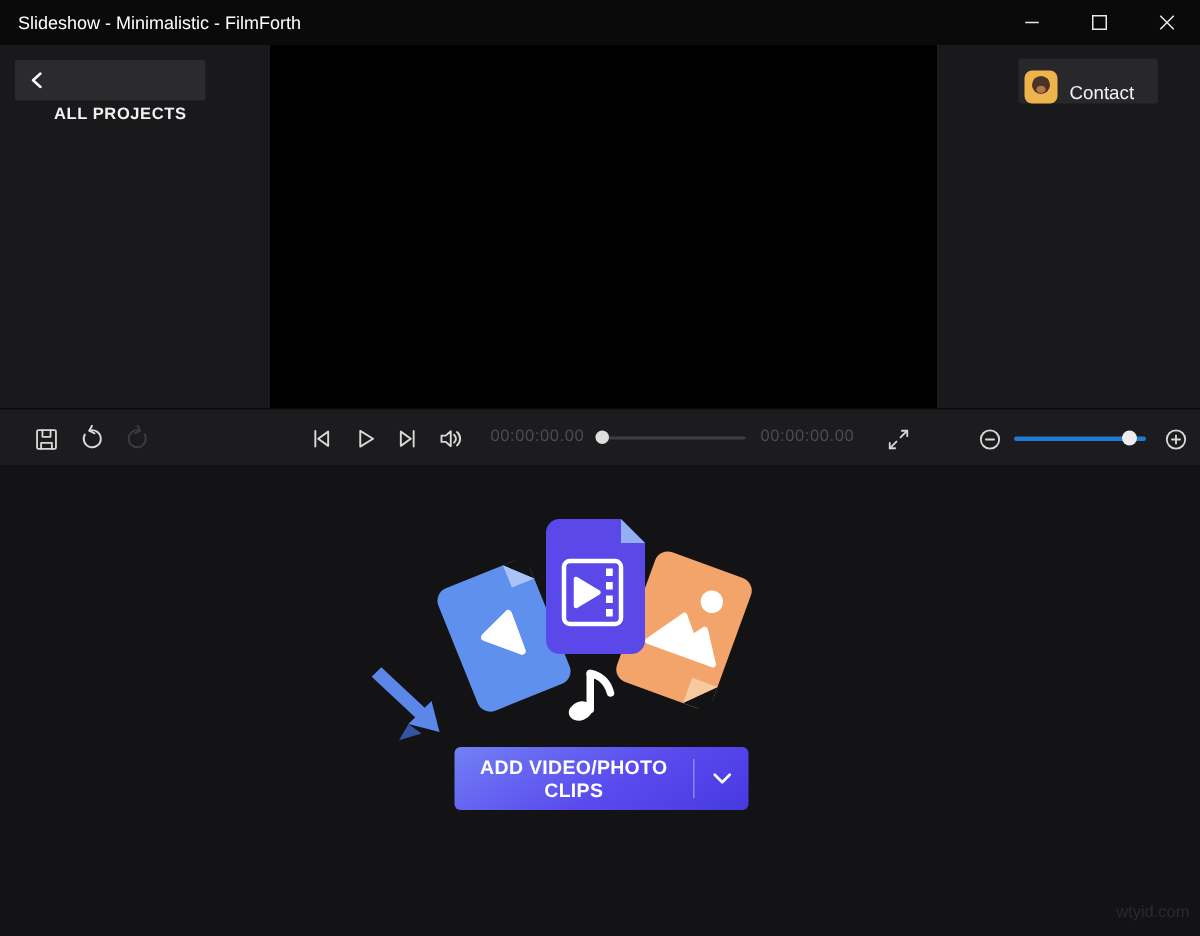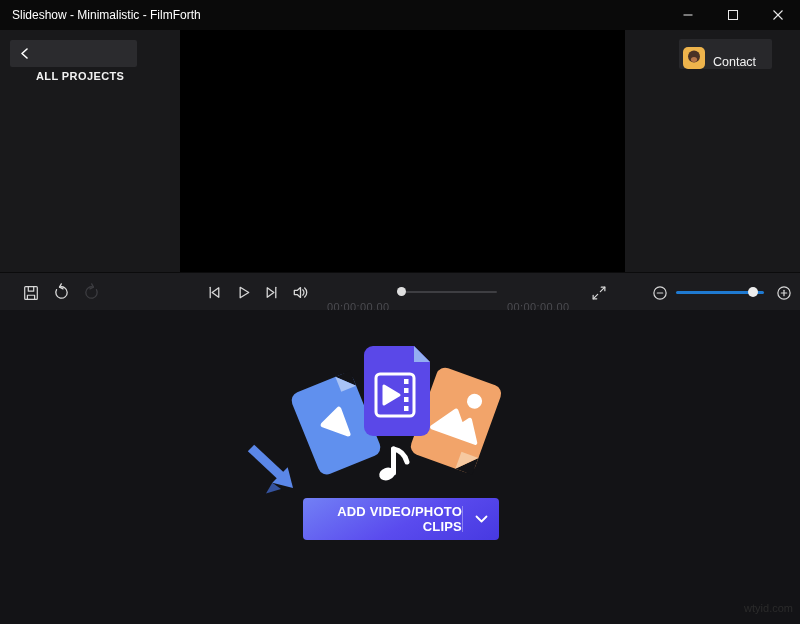--- a/index.html
+++ b/index.html
@@ -28,39 +28,39 @@
   .contact-btn { position:absolute; right:28px; top:9px; height:30px; width:93px;
     background:#28282b; border:none; border-radius:2px; display:flex; align-items:flex-end; gap:8px; padding:0 10px 0 4px; cursor:pointer; }
   .avatar { width:22px; height:22px; border-radius:5px; background:var(--avatar_bg,#eeb44c); display:flex; align-items:center; justify-content:center; }
   .contact-btn span { color:#f2f2f2; font-size:12.5px; }
 
   
   .toolbar { position:absolute; left:0; top:272px; width:800px; height:38px; background:#1c1c1f; border-top:1px solid #0b0b0c; }
   .tb-btn { position:absolute; top:9px; width:22px; height:21px; background:transparent; border:none; padding:0; display:flex; align-items:center; justify-content:center; cursor:pointer; }
   .tb-btn svg { fill:none; stroke:#d8d8d8; stroke-width:1.35; stroke-linecap:round; stroke-linejoin:round; }
   .tb-btn.disabled svg { stroke:#3c3c40; }
-  .tb-time { position:absolute; top:16px; line-height:37px; font-size:11px; color:#4b4b50; letter-spacing:0.4px; }
+  .tb-time { position:absolute; top:0; line-height:37px; font-size:11px; color:#4b4b50; letter-spacing:0.4px; }
 
   .seek-slider { position:absolute; left:397px; top:0; width:100px; height:38px; cursor:pointer; }
   .seek-track { position:absolute; left:0; top:18px; width:100px; height:2px; background:#3e3e42; border-radius:1px; }
   .seek-thumb { position:absolute; left:0; top:14px; width:9px; height:9px; border-radius:50%; background:#dedede; }
 
   .zoom-slider { position:absolute; left:676px; top:0; width:88px; height:38px; cursor:pointer; }
   .zoom-track { position:absolute; left:0; top:17.5px; width:88px; height:3px; background:var(--accent_blue,#1f7ad1); border-radius:2px; }
   .zoom-thumb { position:absolute; top:14px; width:10px; height:10px; border-radius:50%; background:#ececec; margin-left:-5px; }
 
   
   .bottom { position:absolute; left:0; top:310px; width:800px; height:314px; background:#131316; }
   .illustration { position:absolute; left:280px; top:28px; }
   .hand-arrow { position:absolute; left:243px; top:130px; }
 
   .add-clips { position:absolute; left:303px; top:188px; width:196px; height:42px; border:none; border-radius:4px;
     background:linear-gradient(150deg, var(--button_top,#7280f5) 0%, #5a4bee 55%, var(--button_bottom,#4739e1) 100%);
     display:flex; align-items:center; cursor:pointer; padding:0; }
-  .add-clips .label-zone { flex:1; text-align:right; color:#ffffff; font-size:13px; font-weight:700; letter-spacing:0.2px; }
+  .add-clips .label-zone { flex:1; text-align:center; color:#ffffff; font-size:13px; font-weight:700; letter-spacing:0.2px; }
   .add-clips .divider { width:1px; height:26px; background:rgba(255,255,255,0.35); }
   .add-clips .chev-zone { width:36px; display:flex; align-items:center; justify-content:center; align-self:stretch; }
 
   .watermark { position:absolute; right:7px; top:292px; font-size:11px; color:#2b2b2b; }
 </style>
 </head>
 <body>
 
 <div class="app">
 

